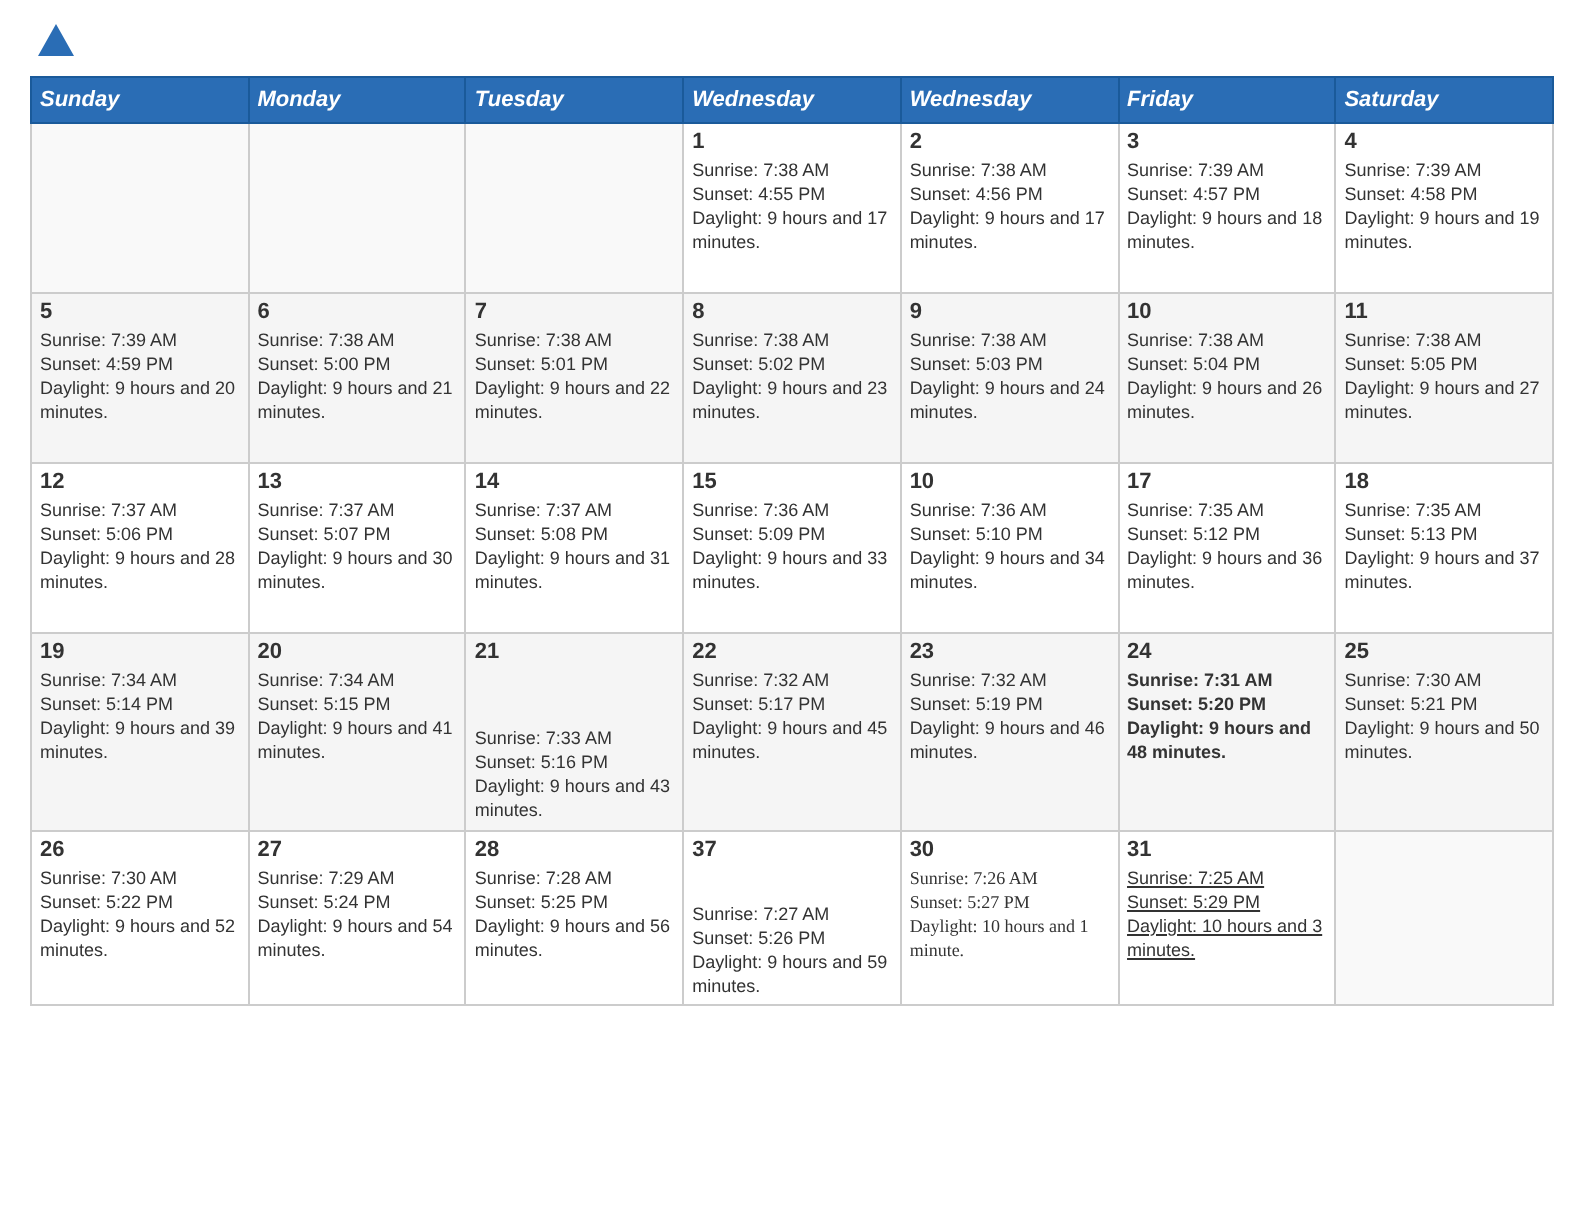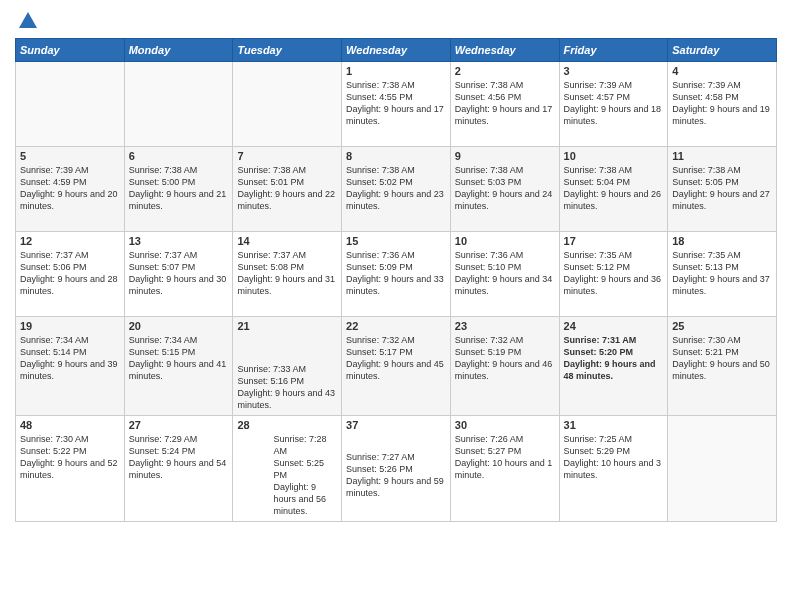--- a/index.html
+++ b/index.html
@@ -277,52 +277,52 @@
           </td>
           <td>
             <span class="day-num">25</span>
             <div class="day-info" style="white-space: pre-line;">Sunrise: 7:30 AM
 Sunset: 5:21 PM
 Daylight: 9 hours and 50 minutes.</div>
           </td>
         </tr>
         <tr>
           <td>
-            <span class="day-num">48</span>
+            <span class="day-num">26</span>
             <div class="day-info" style="white-space: pre-line;">Sunrise: 7:30 AM
 Sunset: 5:22 PM
 Daylight: 9 hours and 52 minutes.</div>
           </td>
           <td>
             <span class="day-num">27</span>
             <div class="day-info" style="white-space: pre-line;">Sunrise: 7:29 AM
 Sunset: 5:24 PM
 Daylight: 9 hours and 54 minutes.</div>
           </td>
           <td>
             <span class="day-num">28</span>
-            <div class="day-info" style="white-space: pre-line; margin-left: 36px;">Sunrise: 7:28 AM
+            <div class="day-info" style="white-space: pre-line;">Sunrise: 7:28 AM
 Sunset: 5:25 PM
 Daylight: 9 hours and 56 minutes.</div>
           </td>
           <td>
             <span class="day-num">37</span>
             <div class="day-info" style="white-space: pre-line; margin-top: 20px;">Sunrise: 7:27 AM
 Sunset: 5:26 PM
 Daylight: 9 hours and 59 minutes.</div>
           </td>
           <td>
             <span class="day-num">30</span>
-            <div class="day-info" style="white-space: pre-line;">Sunrise: 7:26 AM
+            <div class="day-info" style="white-space: pre-line; font-family: Liberation Serif, serif;">Sunrise: 7:26 AM
 Sunset: 5:27 PM
 Daylight: 10 hours and 1 minute.</div>
           </td>
           <td>
             <span class="day-num">31</span>
-            <div class="day-info" style="white-space: pre-line;">Sunrise: 7:25 AM
+            <div class="day-info" style="white-space: pre-line; text-decoration: underline;">Sunrise: 7:25 AM
 Sunset: 5:29 PM
 Daylight: 10 hours and 3 minutes.</div>
           </td>
           <td class="empty-cell"></td>
         </tr>
       </tbody>
   </table>
 </div>
 
 </body></html>

